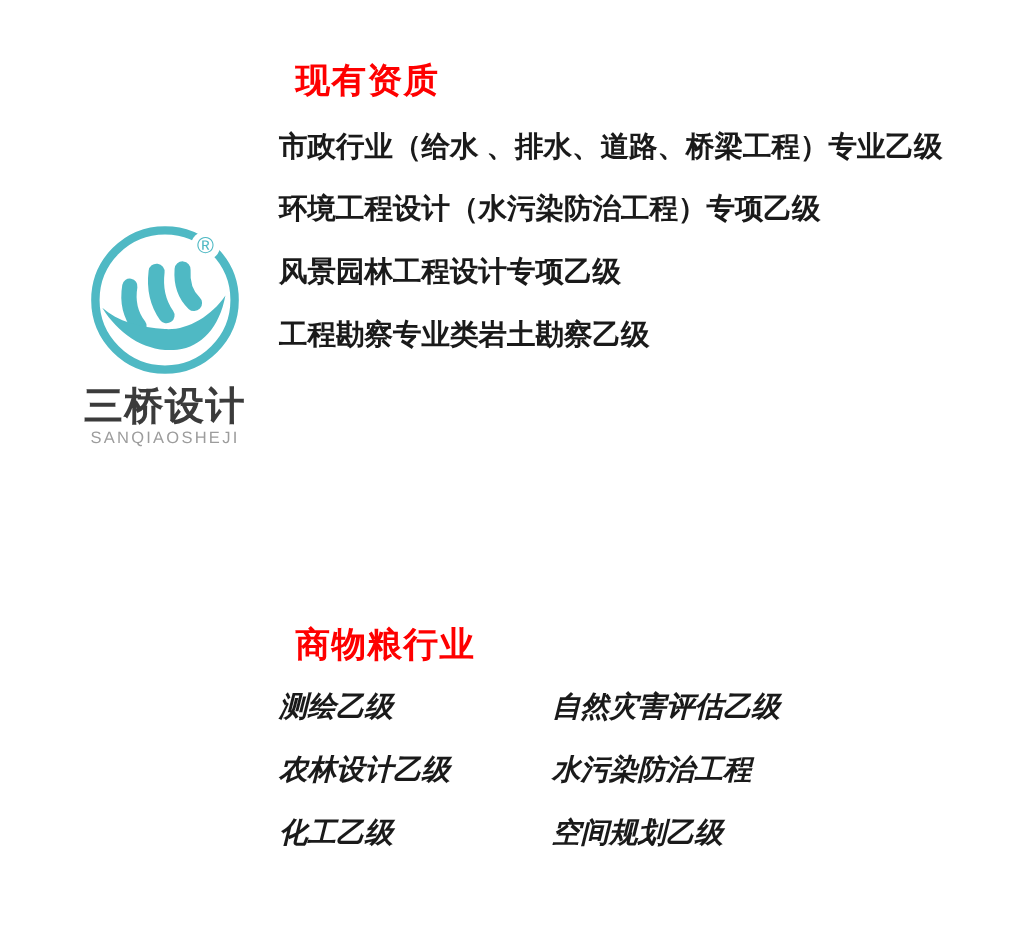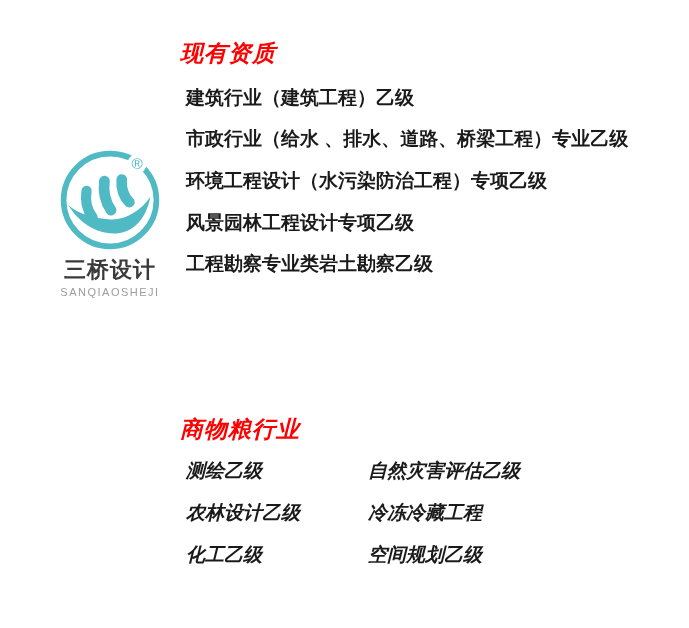--- a/index.html
+++ b/index.html
@@ -16,48 +16,47 @@
   .logo {
     position: absolute;
     left: 47px;
     top: 149px;
     width: 126px;
     text-align: center;
   }
   .logo-mark { width: 102px; height: 102px; margin: 0 auto; display: block; }
   .logo-name {
     margin-top: 4px;
-    font-size: 22px;
+    font-size: 26px;
     font-weight: 700;
     color: #3b3b3b;
     letter-spacing: 1px;
     line-height: 30px;
     white-space: nowrap;
   }
   .logo-sub {
     margin-top: 1px;
     font-size: 11px;
     color: #9c9c9c;
     letter-spacing: 1.5px;
     line-height: 12px;
     white-space: nowrap;
   }
 
   
   .sec-title {
     position: absolute;
-    left: 180px;
+    left: 197px;
     margin: 0;
     color: #fe0000;
     font-size: 23px;
     font-weight: 700;
     letter-spacing: 1px;
     line-height: 26px;
     white-space: nowrap;
-    font-style: italic;
   }
   .sec-title.t1 { top: 40px; }
   .sec-title.t2 { top: 416px; }
 
   
   .qual-list {
     position: absolute;
     left: 186px;
     top: 77px;
     margin: 0;
@@ -114,32 +113,31 @@
       <circle cx="76.5" cy="14.5" r="9.5" fill="#ffffff"></circle>
       <text x="76.5" y="19.5" text-anchor="middle" font-size="15" fill="#4fb9c4">®</text>
     </svg>
     <div class="logo-name">三桥设计</div>
     <div class="logo-sub">SANQIAOSHEJI</div>
   </div>
 
   <h2 class="sec-title t1">现有资质</h2>
 
   <ul class="qual-list">
-    <li>建筑行业（建筑工程）乙级</li>
     <li>市政行业（给水 、排水、道路、桥梁工程）专业乙级</li>
     <li>环境工程设计（水污染防治工程）专项乙级</li>
     <li>风景园林工程设计专项乙级</li>
     <li>工程勘察专业类岩土勘察乙级</li>
   </ul>
 
   <h2 class="sec-title t2">商物粮行业</h2>
 
   <div class="pending-grid">
     <span>测绘乙级</span>
     <span>自然灾害评估乙级</span>
     <span>农林设计乙级</span>
-    <span>冷冻冷藏工程</span>
+    <span>水污染防治工程</span>
     <span>化工乙级</span>
     <span>空间规划乙级</span>
     <span></span>
   </div>
 
 </div>
 
 </body></html>

